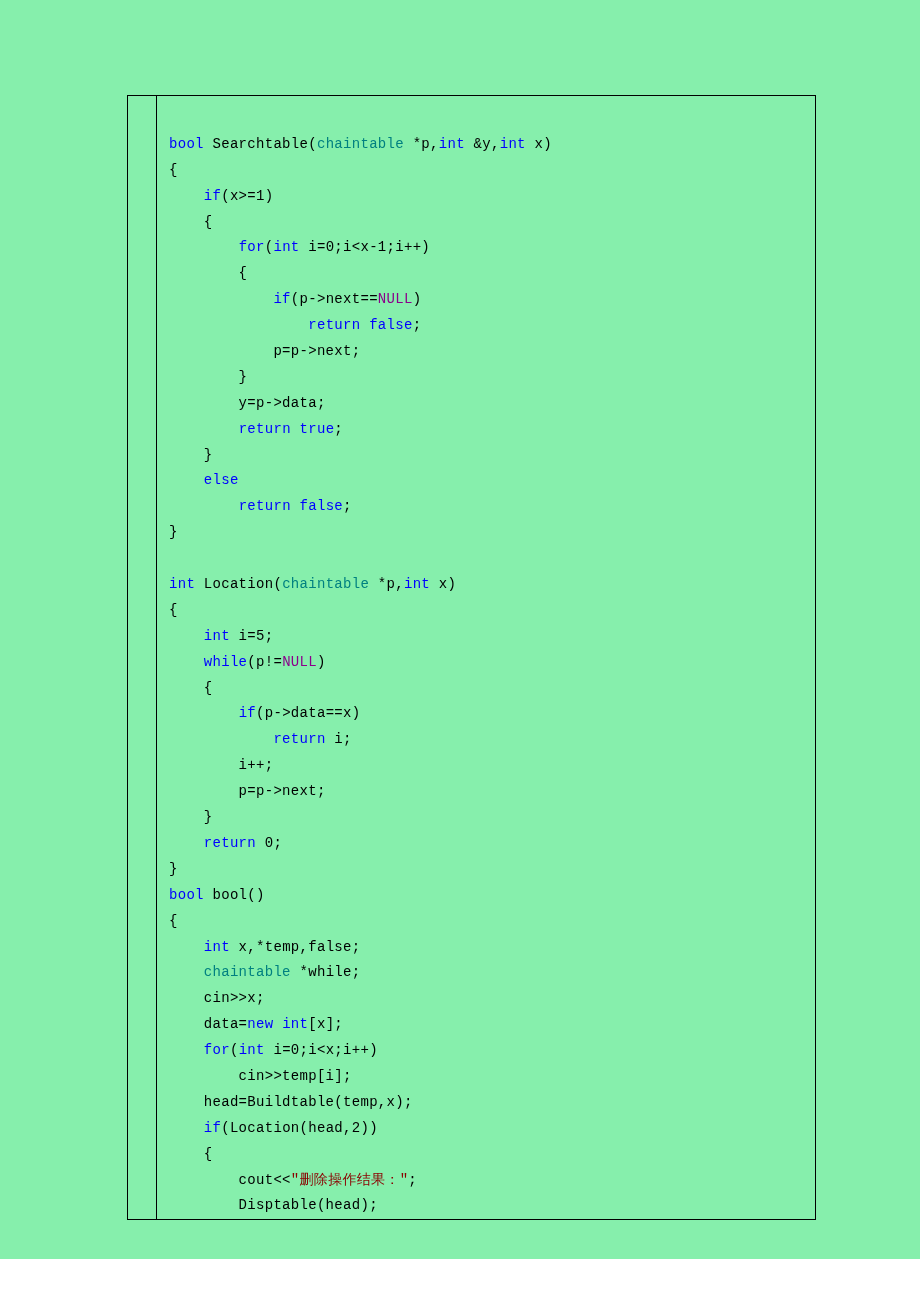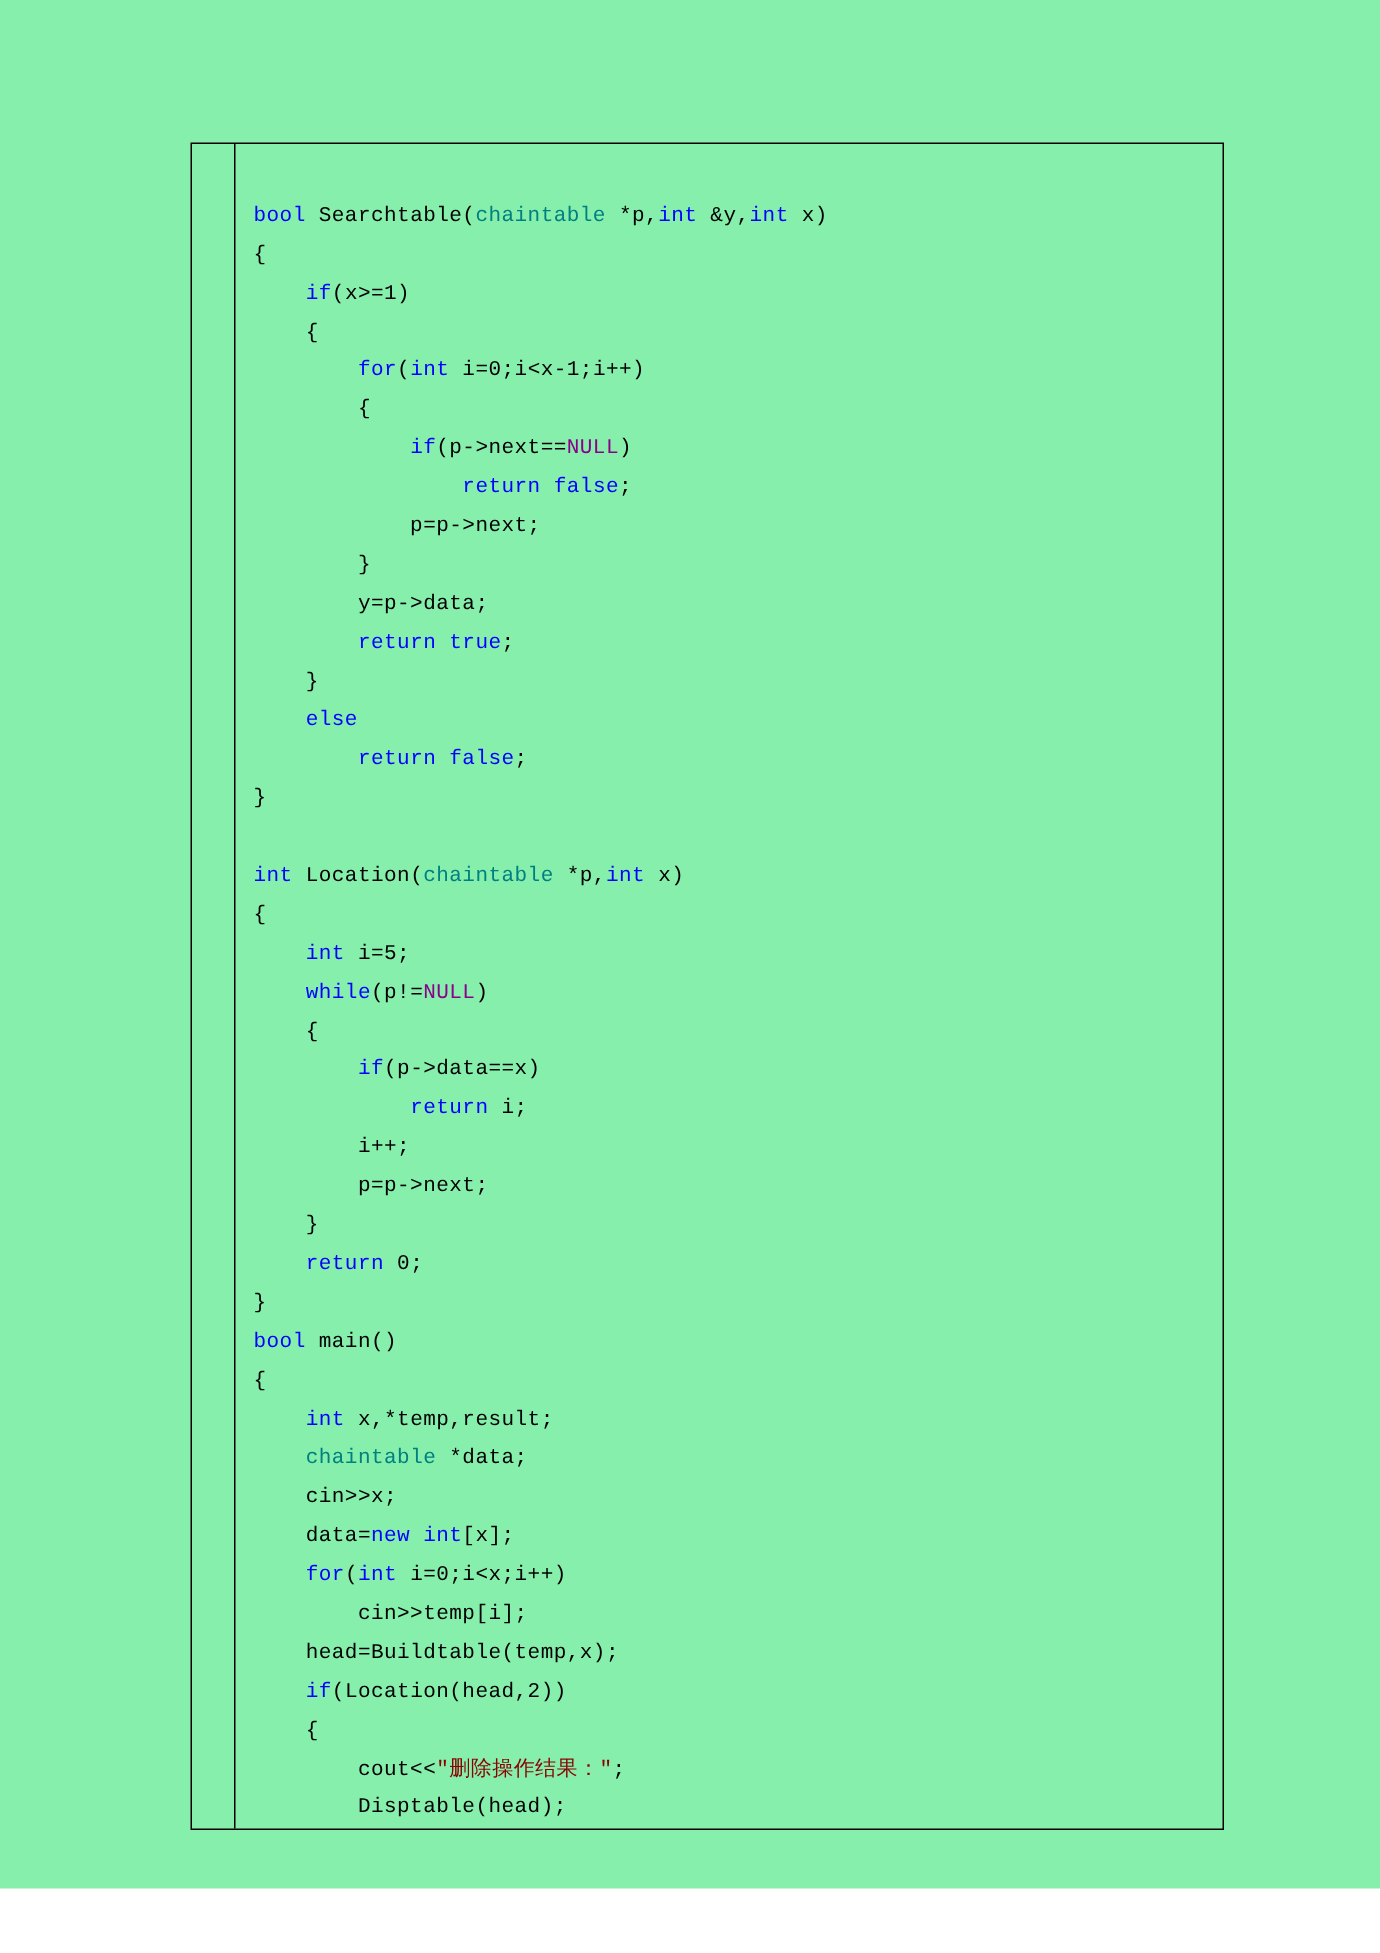--- a/index.html
+++ b/index.html
@@ -75,24 +75,24 @@
 </span><span class="plain">    </span><span class="kw">int</span><span class="plain"> i=5;
 </span><span class="plain">    </span><span class="kw">while</span><span class="plain">(p!=</span><span class="null">NULL</span><span class="plain">)
 </span><span class="plain">    {
 </span><span class="plain">        </span><span class="kw">if</span><span class="plain">(p-&gt;data==x)
 </span><span class="plain">            </span><span class="kw">return</span><span class="plain"> i;
 </span><span class="plain">        i++;
 </span><span class="plain">        p=p-&gt;next;
 </span><span class="plain">    }
 </span><span class="plain">    </span><span class="kw">return</span><span class="plain"> 0;
 </span><span class="plain">}
-</span><span class="kw">bool</span><span class="plain"> main()
+</span><span class="kw">bool</span><span class="plain"> bool()
 </span><span class="plain">{
-</span><span class="plain">    </span><span class="kw">int</span><span class="plain"> x,*temp,result;
-</span><span class="plain">    </span><span class="type">chaintable</span><span class="plain"> *data;
+</span><span class="plain">    </span><span class="kw">int</span><span class="plain"> x,*temp,false;
+</span><span class="plain">    </span><span class="type">chaintable</span><span class="plain"> *while;
 </span><span class="plain">    cin&gt;&gt;x;
 </span><span class="plain">    data=</span><span class="kw">new</span><span class="plain"> </span><span class="kw">int</span><span class="plain">[x];
 </span><span class="plain">    </span><span class="kw">for</span><span class="plain">(</span><span class="kw">int</span><span class="plain"> i=0;i&lt;x;i++)
 </span><span class="plain">        cin&gt;&gt;temp[i];
 </span><span class="plain">    head=Buildtable(temp,x);
 </span><span class="plain">    </span><span class="kw">if</span><span class="plain">(Location(head,2))
 </span><span class="plain">    {
 </span><span class="plain">        cout&lt;&lt;</span><span class="str">"删除操作结果："</span><span class="plain">;
 </span><span class="plain">        Disptable(head);
 </span><span class="plain">    }</span></div>

